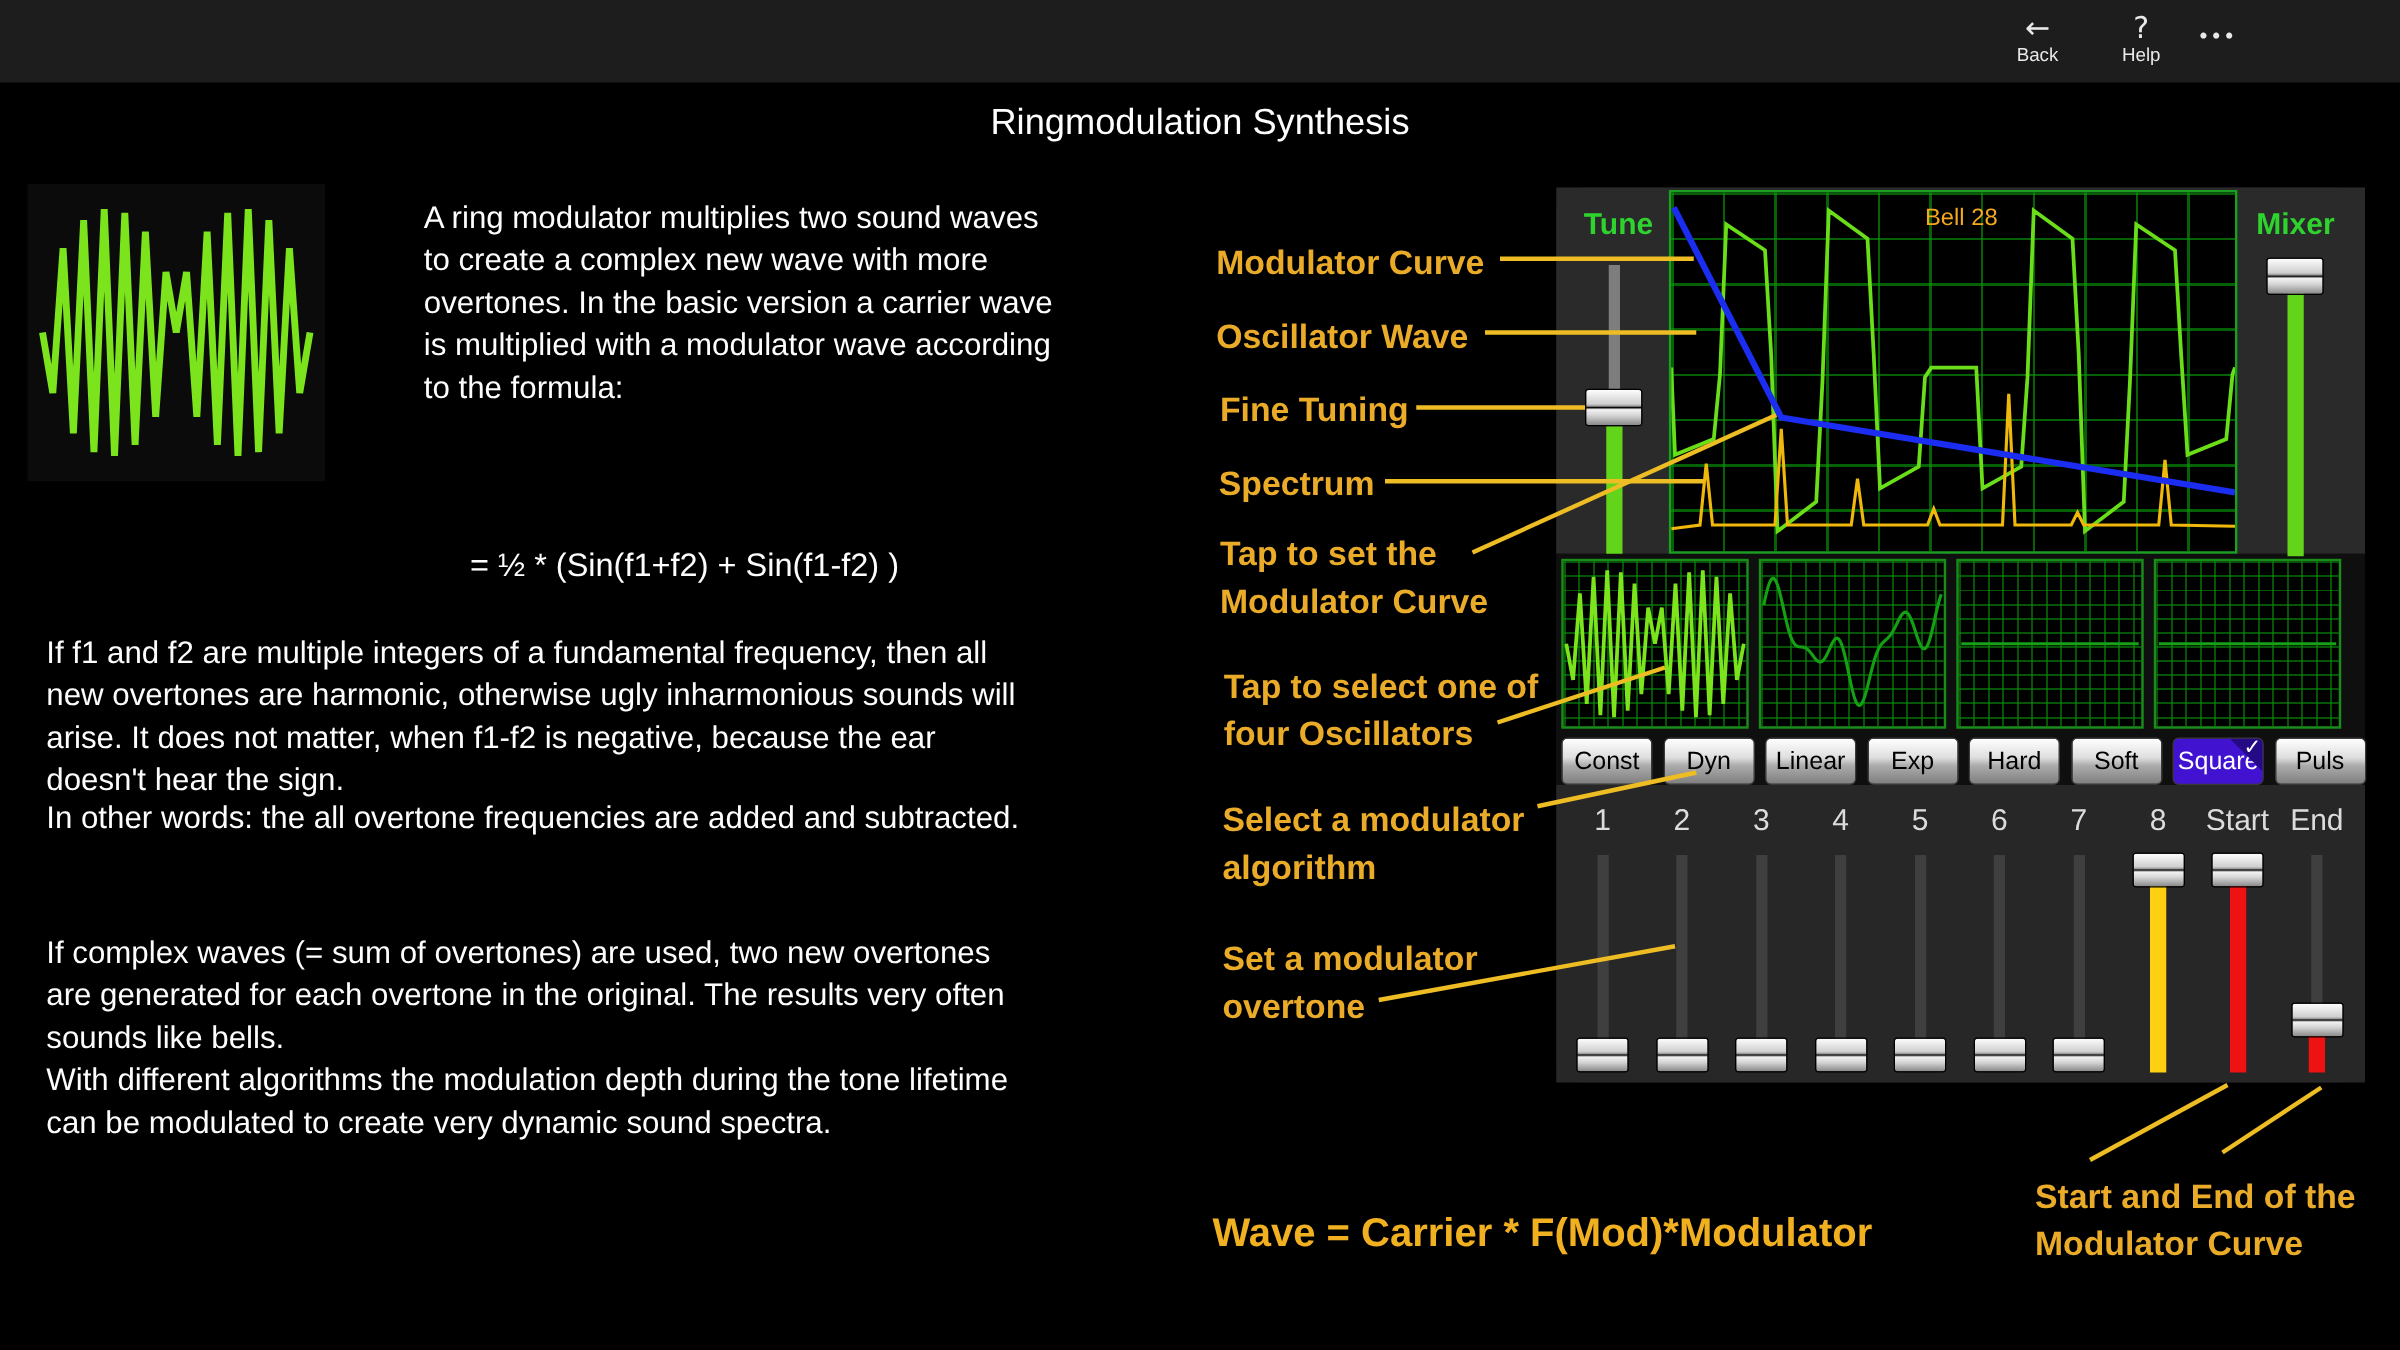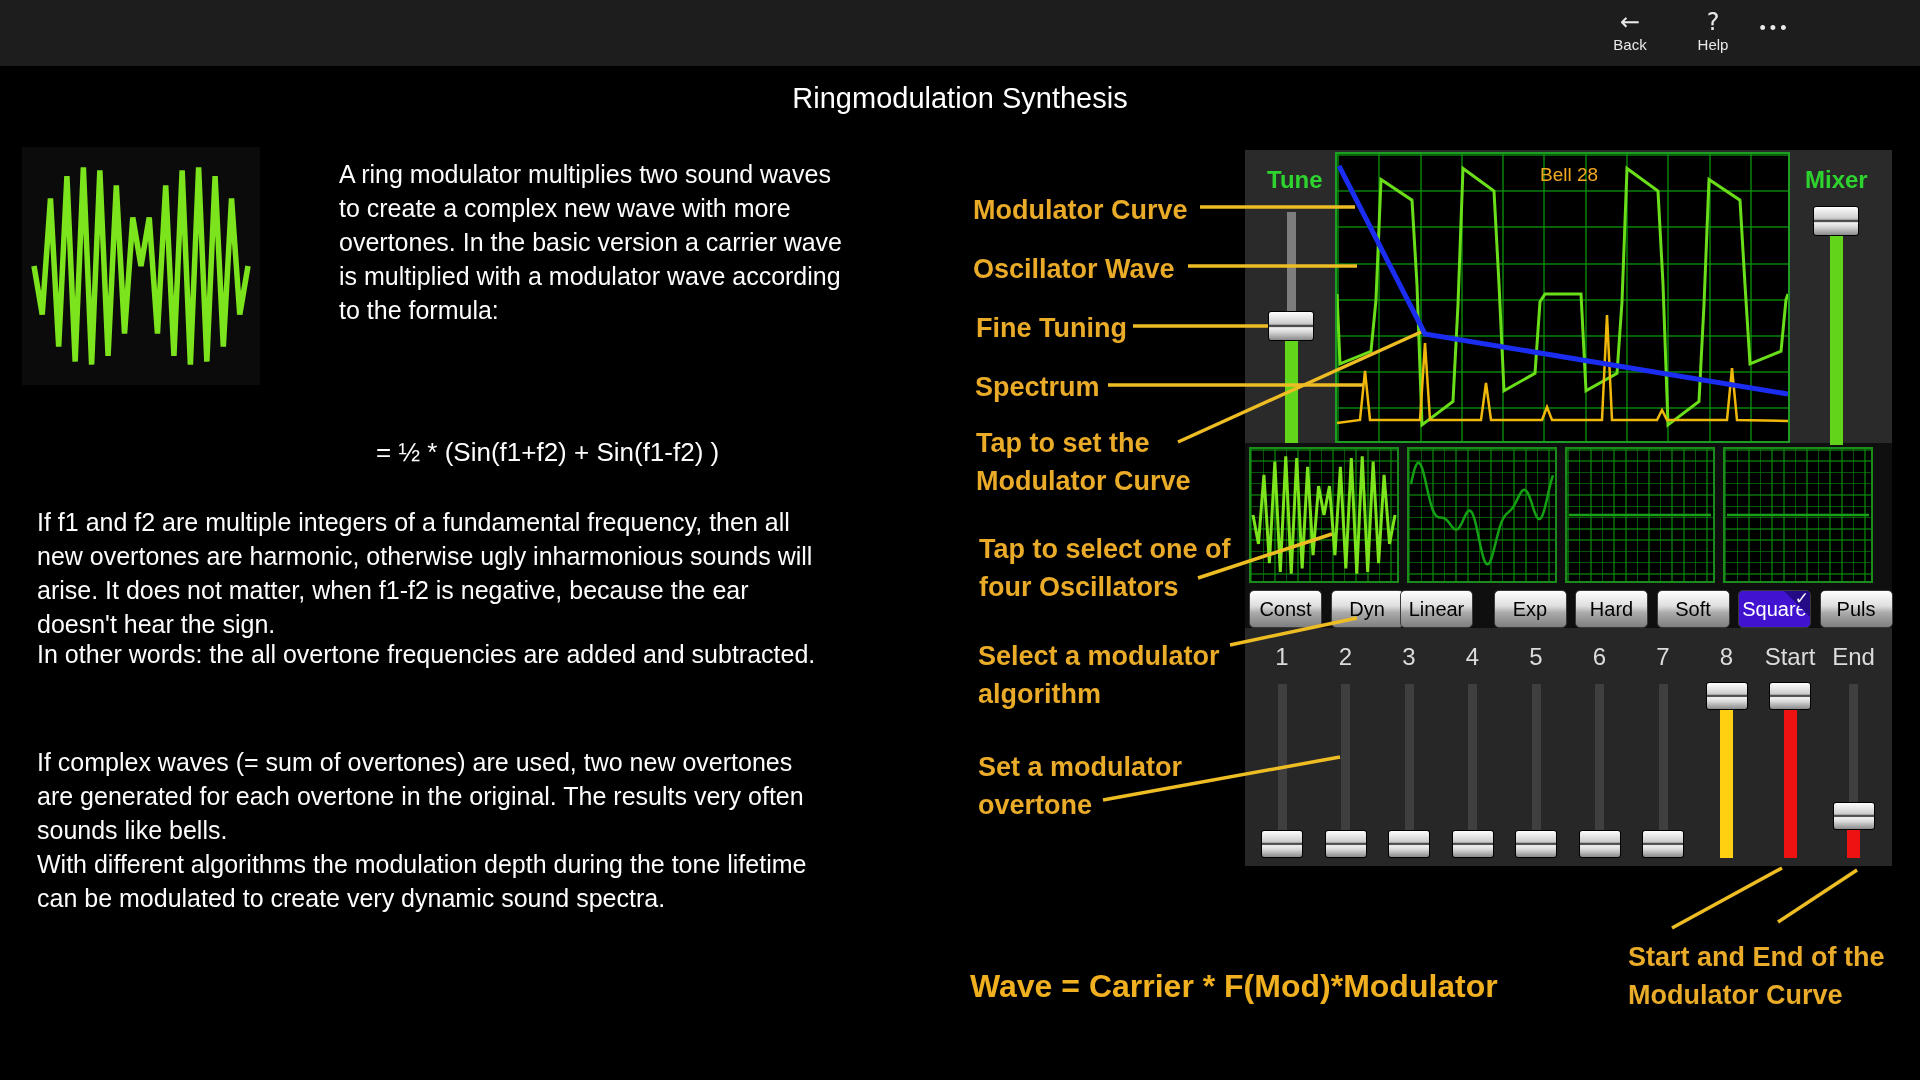--- a/index.html
+++ b/index.html
@@ -177,21 +177,21 @@
         </svg>
     </div>
 
     <div id="algo-row">
         <div class="algo-btn" style="left: 4px;">
           <span>Const</span>
         </div>
         <div class="algo-btn" style="left: 85.5px;">
           <span>Dyn</span>
         </div>
-        <div class="algo-btn" style="left: 155px;">
+        <div class="algo-btn" style="left: 167px;">
           <span>Linear</span>
         </div>
         <div class="algo-btn" style="left: 248.5px;">
           <span>Exp</span>
         </div>
         <div class="algo-btn" style="left: 330px;">
           <span>Hard</span>
         </div>
         <div class="algo-btn" style="left: 411.5px;">
           <span>Soft</span>

